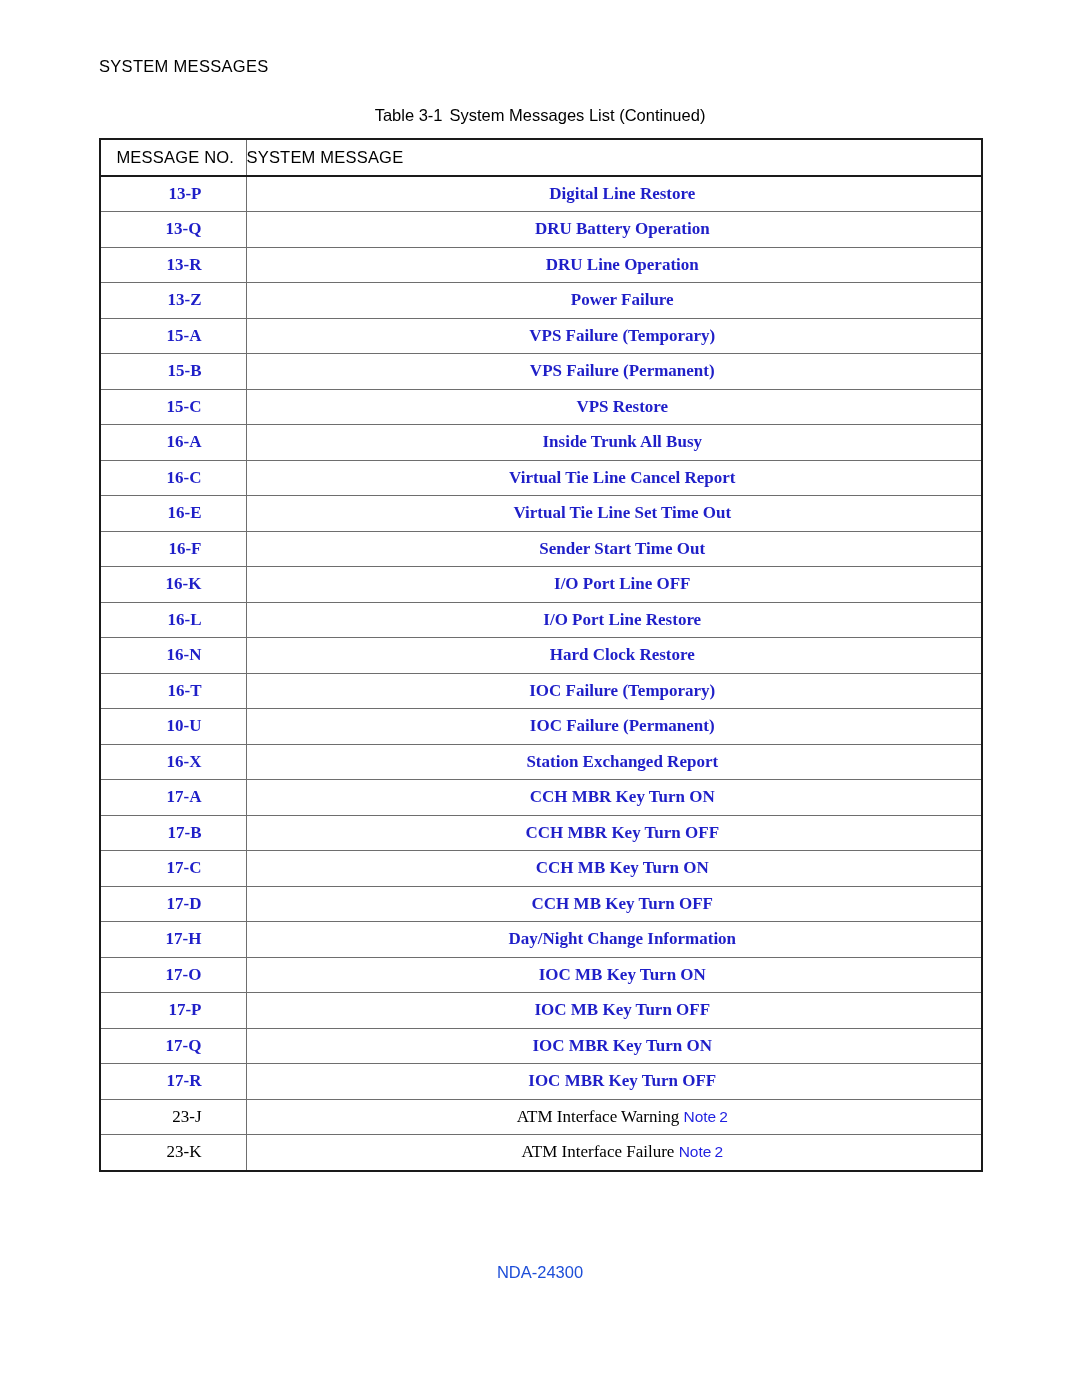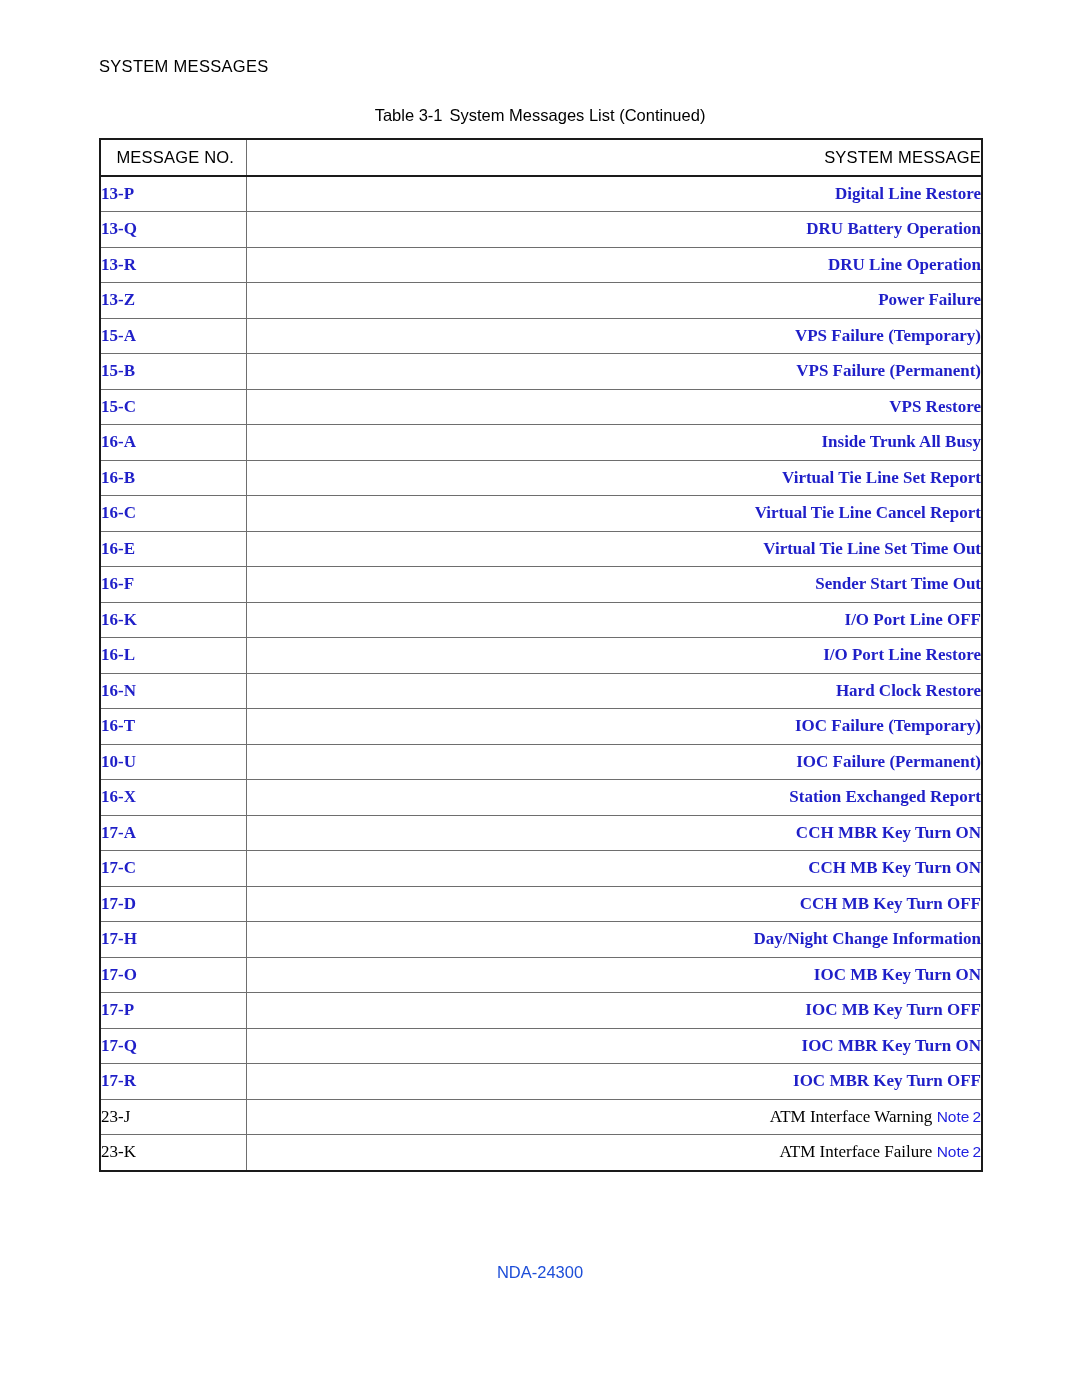--- a/index.html
+++ b/index.html
@@ -78,40 +78,41 @@
     color: #000000;
     letter-spacing: 0.2px;
   }
   thead th.th-no {
     text-align: center;
     border-right: 1.6px solid #6e6e6e;
     padding-left: 4px;
     margin-top: 12px;
   }
   thead th.th-msg {
-    text-align: right;
+    text-align: left;
   }
 
   tbody tr td {
     border-top: 1.6px solid #6e6e6e;
   }
   tbody tr:first-child td {
     border-top: none;
   }
   td.cell-no {
+    text-align: right;
     padding-right: 44px;
     border-right: 1.6px solid #6e6e6e;
     font-family: "Liberation Serif", serif;
     font-size: 17px;
     font-weight: bold;
     color: #1f1fc8;
     white-space: nowrap;
   }
   td.cell-msg {
-    text-align: right;
+    text-align: center;
     padding-left: 17px;
     font-family: "Liberation Serif", serif;
     font-size: 17px;
     font-weight: bold;
     color: #1f1fc8;
     white-space: nowrap;
   }
   
   tr.row-black td.cell-no,
   tr.row-black td.cell-msg {
@@ -205,24 +206,20 @@
         </tr>
         <tr>
           <td class="cell-no">15-C</td>
           <td class="cell-msg"><span>VPS Restore</span></td>
         </tr>
         <tr>
           <td class="cell-no">16-A</td>
           <td class="cell-msg"><span>Inside Trunk All Busy</span></td>
         </tr>
         <tr>
-          <td class="cell-no">16-B</td>
-          <td class="cell-msg"><span>Virtual Tie Line Set Report</span></td>
-        </tr>
-        <tr>
           <td class="cell-no">16-C</td>
           <td class="cell-msg"><span>Virtual Tie Line Cancel Report</span></td>
         </tr>
         <tr>
           <td class="cell-no">16-E</td>
           <td class="cell-msg"><span>Virtual Tie Line Set Time Out</span></td>
         </tr>
         <tr>
           <td class="cell-no">16-F</td>
           <td class="cell-msg"><span>Sender Start Time Out</span></td>
@@ -247,20 +244,24 @@
           <td class="cell-no">10-U</td>
           <td class="cell-msg"><span>IOC Failure (Permanent)</span></td>
         </tr>
         <tr>
           <td class="cell-no">16-X</td>
           <td class="cell-msg"><span>Station Exchanged Report</span></td>
         </tr>
         <tr>
           <td class="cell-no">17-A</td>
           <td class="cell-msg"><span>CCH MBR Key Turn ON</span></td>
+        </tr>
+        <tr>
+          <td class="cell-no">17-B</td>
+          <td class="cell-msg"><span>CCH MBR Key Turn OFF</span></td>
         </tr>
         <tr>
           <td class="cell-no">17-C</td>
           <td class="cell-msg"><span>CCH MB Key Turn ON</span></td>
         </tr>
         <tr>
           <td class="cell-no">17-D</td>
           <td class="cell-msg"><span>CCH MB Key Turn OFF</span></td>
         </tr>
         <tr>

